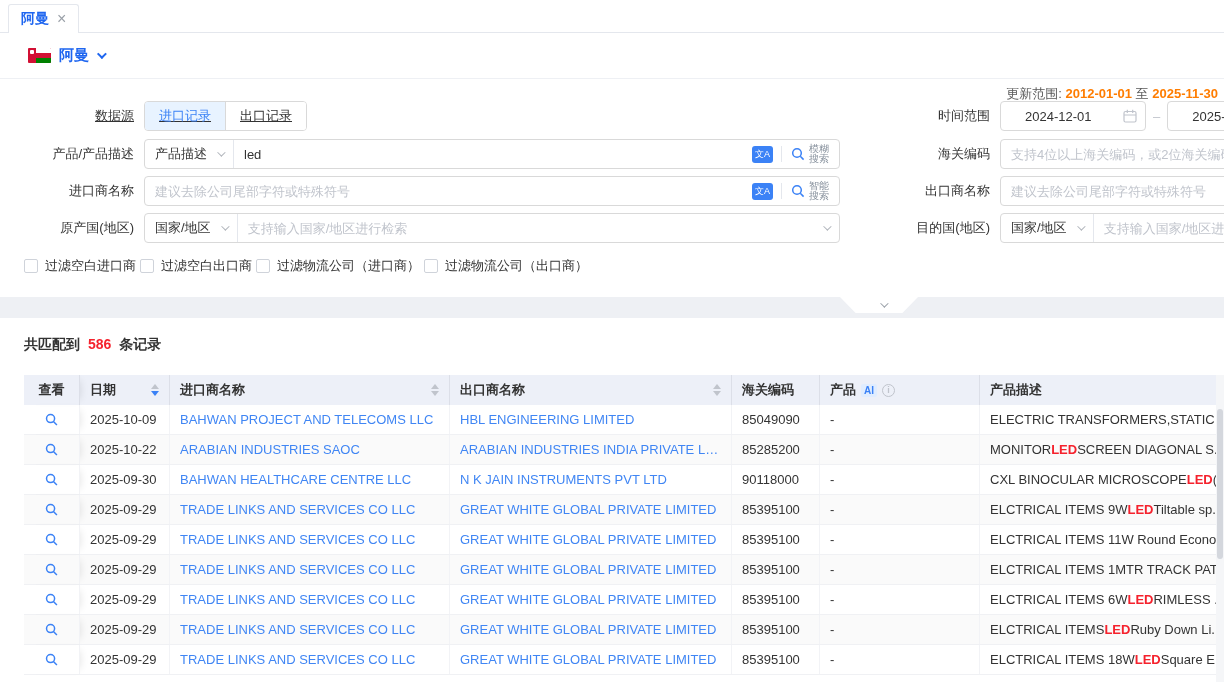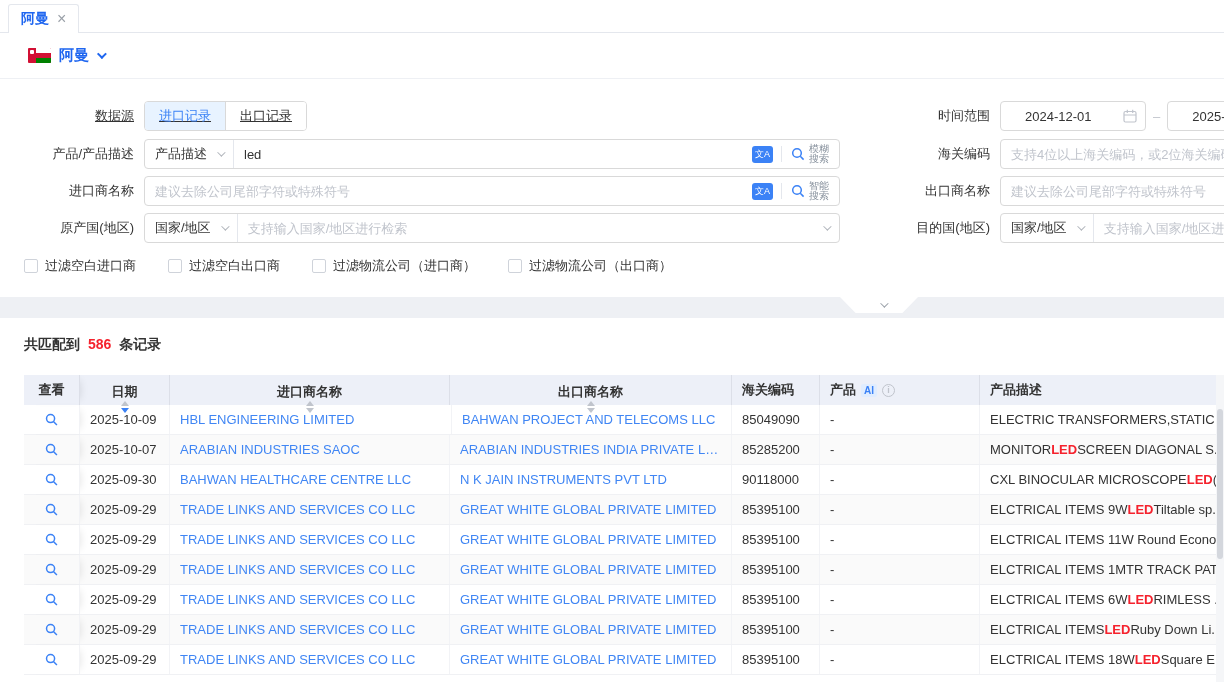--- a/index.html
+++ b/index.html
@@ -63,21 +63,21 @@
 
   .date-box { display:flex; align-items:center; border:1px solid #d9d9d9; border-radius:4px;
     height:30px; padding:0 8px; background:#fff; gap:6px; }
   .date-box input { border:0; outline:0; width:92px; font-size:13px; font-family:inherit; color:#333;margin-left:16px; }
   .range-dash { color:#c0c4cc; margin:0 7px; }
 
   .plain-input { border:1px solid #d9d9d9; border-radius:4px; height:30px; padding:0 10px;
     font-size:13px; font-family:inherit; color:#333; outline:0; }
   .plain-input::placeholder { color:#c0c4cc; }
 
-  .cb-row { position:absolute; top:178px; left:24px; display:flex; align-items:center; gap:32px; }
+  .cb-row { position:absolute; top:178px; left:24px; display:flex; align-items:center; gap:4px; }
   .cb-item { display:flex; align-items:center; gap:7px; cursor:pointer; }
   .cb-box { width:14px; height:14px; border:1px solid #cfd3da; border-radius:2px; background:#fff; flex:none; }
 
   
   .band { position:absolute; top:297px; left:0; right:0; height:21px; background:#eef0f4; }
   .collapse-tab { position:absolute; left:840px; top:0; width:78px; height:16px; background:#fff;
     clip-path:polygon(0 0,100% 0,80% 100%,20% 100%); display:flex; align-items:center;
     justify-content:center; cursor:pointer; }
 
   
@@ -97,21 +97,21 @@
     white-space:nowrap; overflow:hidden; }
   .td:last-child { border-right:0; }
   .col-view { width:56px; flex:none; justify-content:center;
     box-shadow:6px 0 8px -6px rgba(0,0,0,0.12); }
   .col-date { width:90px; flex:none; }
   .col-importer { width:280px; flex:none; }
   .col-exporter { width:282px; flex:none; }
   .col-hs { width:88px; flex:none; }
   .col-product { width:160px; flex:none; }
   .col-desc { flex:1; }
-  .th.col-date,.th.col-importer,.th.col-exporter { justify-content:space-between;flex-direction:column; }
+  .th.col-date,.th.col-importer,.th.col-exporter { justify-content:space-between; }
   .sorter { display:flex; flex-direction:column; gap:2px; cursor:pointer; }
   .car-up { width:0; height:0; border-left:4px solid transparent; border-right:4px solid transparent;
     border-bottom:5px solid #c0c4cc; }
   .car-dn { width:0; height:0; border-left:4px solid transparent; border-right:4px solid transparent;
     border-top:5px solid #c0c4cc; }
   .car-dn.active { border-top-color:#3b82f6; }
   a.cell-link { color:#4086f4; text-decoration:none; cursor:pointer; overflow:hidden;
     text-overflow:ellipsis; white-space:nowrap; }
   .view-btn { cursor:pointer; display:flex; align-items:center; }
   .kw { color:#f5222d; font-weight:bold; }
@@ -143,20 +143,26 @@
           <span class="s3" style="display:block"></span>
         </span>
       <span class="emblem"></span>
     </span>
     <span class="country-name">阿曼</span>
     <span class="chev"></span>
   </div>
 
   <div class="form">
 
+    <div class="update-range">
+      <span>更新范围:</span>
+      <span class="orange">2012-01-01</span>
+      <span>至</span>
+      <span class="orange">2025-11-30</span>
+    </div>
 
     <div class="frow" style="top:22px; left:24px;text-decoration:underline;">
       <span class="flabel">数据源</span>
       <div class="toggle-group">
         <div class="toggle active">进口记录</div>
         <div class="toggle">出口记录</div>
       </div>
     </div>
 
     <div class="frow" style="top:22px; left:902px;">
@@ -324,41 +330,41 @@
   <div class="tr">
     <div class="td col-view">
       <span class="view-btn">
         <svg width="15" height="15" viewBox="0 0 16 16">
           <circle cx="7" cy="7" r="4.3" fill="none" stroke="#3b82f6" stroke-width="1.6"></circle>
           <line x1="10.3" y1="10.3" x2="13.8" y2="13.8" stroke="#3b82f6" stroke-width="1.6"></line>
         </svg>
       </span>
     </div>
     <div class="td col-date">2025-10-09</div>
+    <div class="td col-importer">
+              <a class="cell-link">BAHWAN PROJECT AND TELECOMS LLC</a>
+            </div>
     <div class="td col-exporter">
               <a class="cell-link">HBL ENGINEERING LIMITED</a>
             </div>
-    <div class="td col-importer">
-              <a class="cell-link">BAHWAN PROJECT AND TELECOMS LLC</a>
-            </div>
     <div class="td col-hs">85049090</div>
     <div class="td col-product">-</div>
     <div class="td col-desc">ELECTRIC TRANSFORMERS,STATIC C...</div>
   </div>
 
   <div class="tr">
     <div class="td col-view">
       <span class="view-btn">
         <svg width="15" height="15" viewBox="0 0 16 16">
           <circle cx="7" cy="7" r="4.3" fill="none" stroke="#3b82f6" stroke-width="1.6"></circle>
           <line x1="10.3" y1="10.3" x2="13.8" y2="13.8" stroke="#3b82f6" stroke-width="1.6"></line>
         </svg>
       </span>
     </div>
-    <div class="td col-date">2025-10-07</div>
+    <div class="td col-date">2025-10-22</div>
     <div class="td col-importer">
               <a class="cell-link">ARABIAN INDUSTRIES SAOC</a>
             </div>
     <div class="td col-exporter">
               <a class="cell-link">ARABIAN INDUSTRIES INDIA PRIVATE LIMIT...</a>
             </div>
     <div class="td col-hs">85285200</div>
     <div class="td col-product">-</div>
     <div class="td col-desc">MONITOR <span class="kw">LED</span> SCREEN DIAGONAL S...</div>
   </div>

